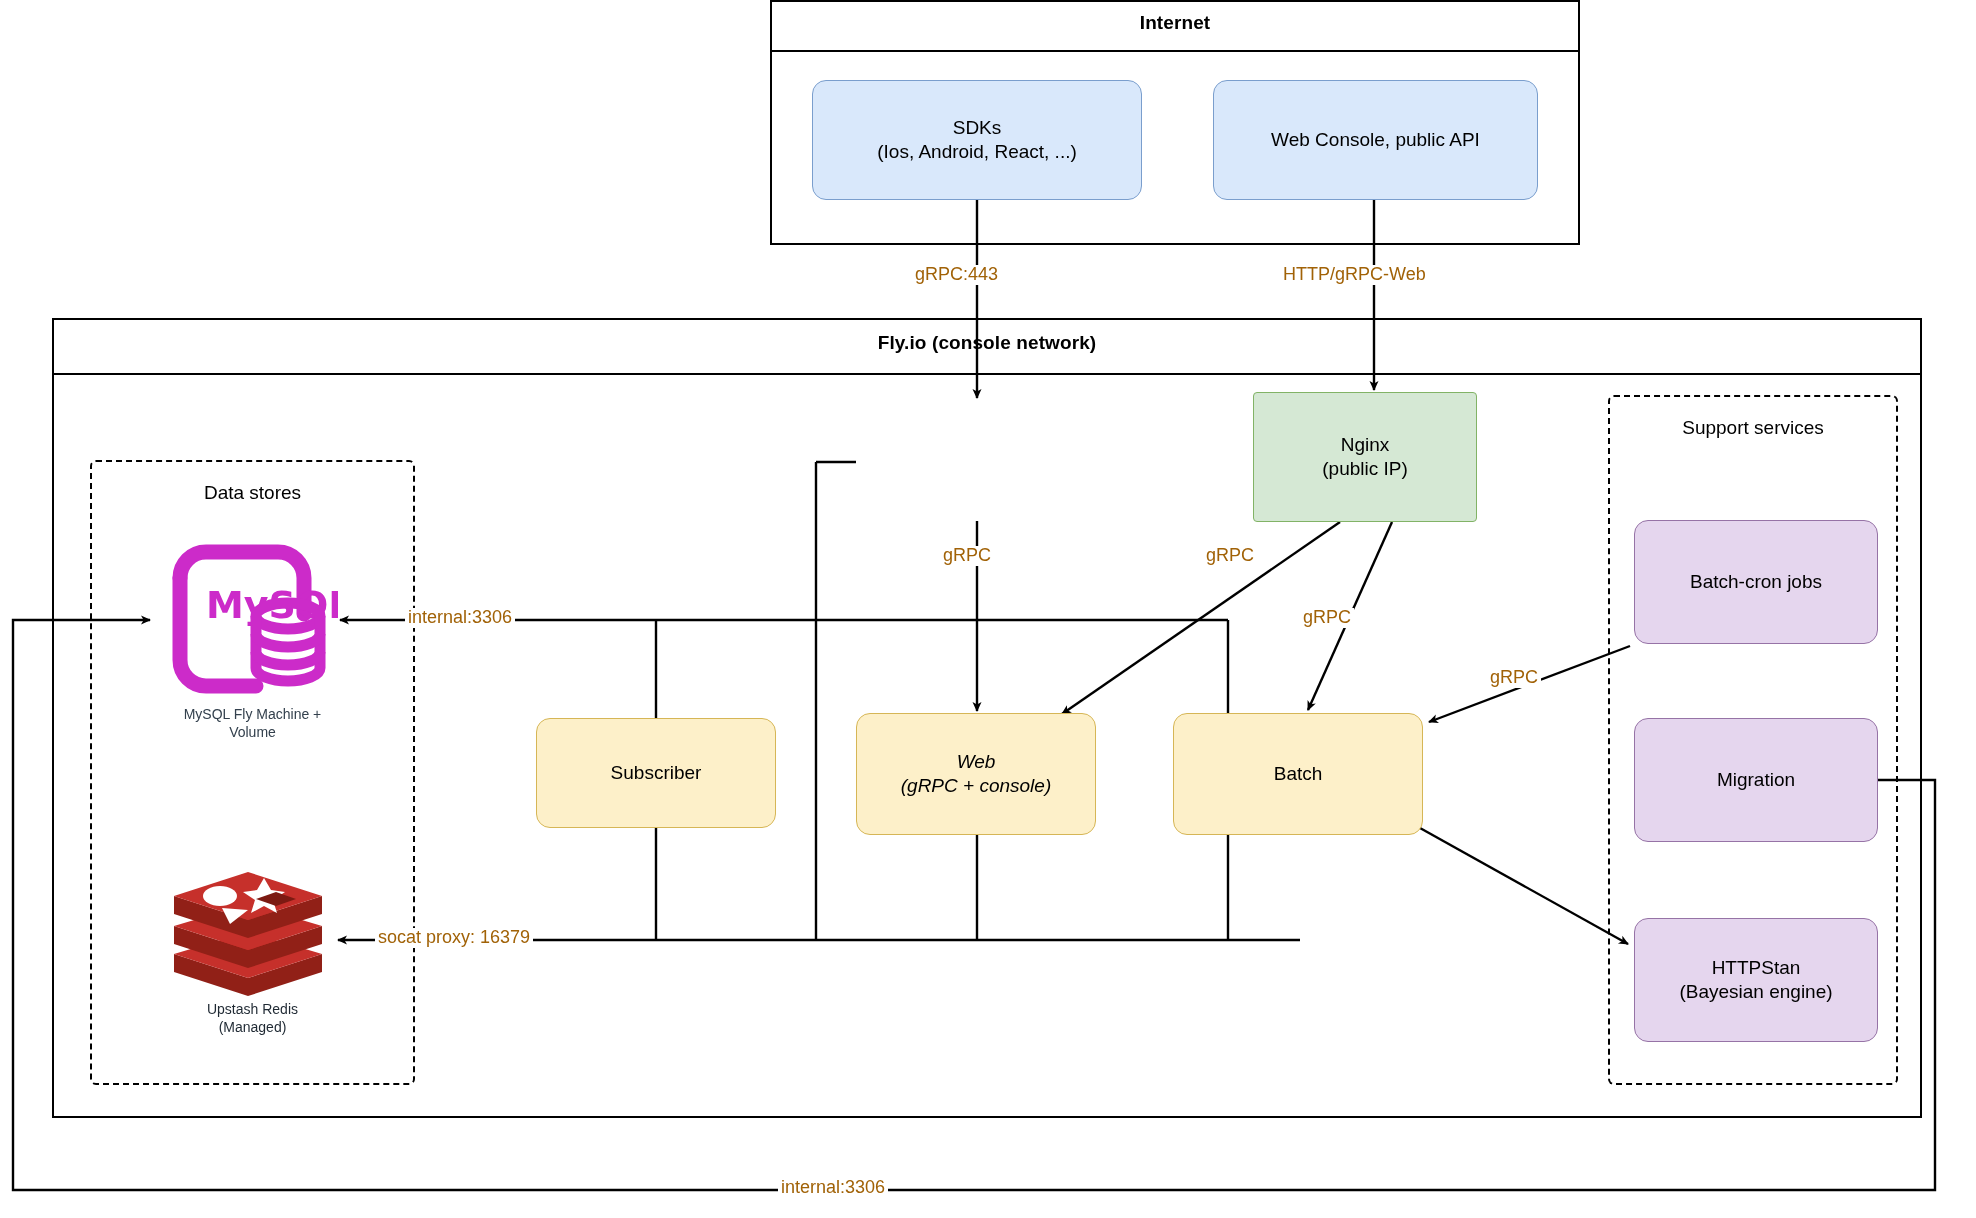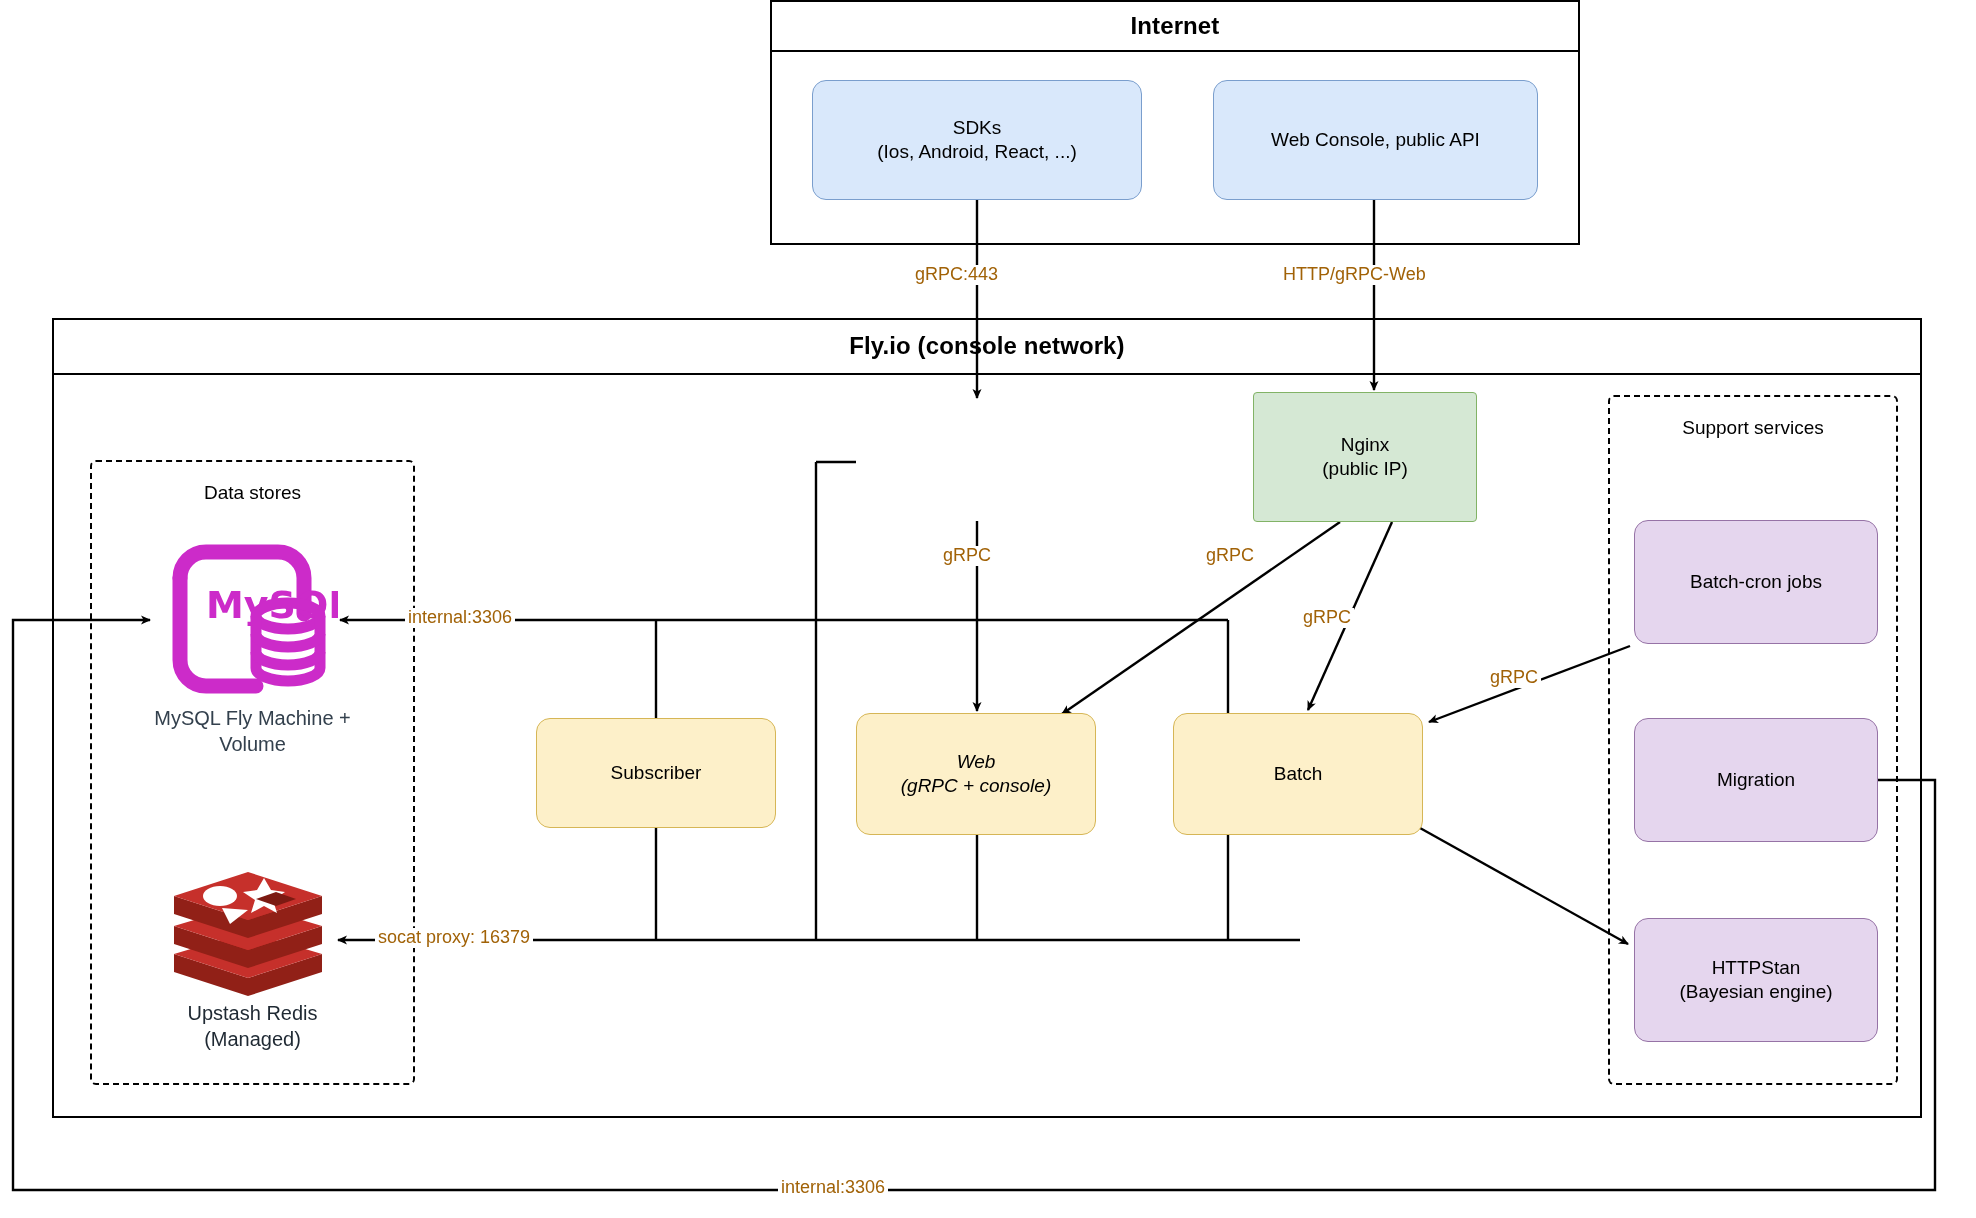--- a/index.html
+++ b/index.html
@@ -23,21 +23,21 @@
   
   .frame {
     border: 2px solid #000000;
     background: transparent;
   }
   .frame-title {
     position: absolute;
     left: 0; right: 0;
     text-align: center;
     font-weight: bold;
-    font-size: 24px;
+    font-size: 19px;
     color: #000000;
     letter-spacing: .1px;
   }
   .frame-divider {
     position: absolute;
     left: 0; right: 0;
     height: 0;
     border-top: 2px solid #000000;
   }
 
@@ -95,21 +95,21 @@
     background: #ffffff;
     padding: 0 3px;
     white-space: nowrap;
     line-height: 1.1;
   }
 
   
   .caption {
     position: absolute;
     text-align: center;
-    font-size: 20px;
+    font-size: 14px;
     line-height: 1.3;
     color: #1f2933;
   }
   .caption.dark { color: #33404d; }
 
   svg.edges {
     position: absolute;
     left: 0; top: 0;
     width: 1976px;
     height: 1218px;

